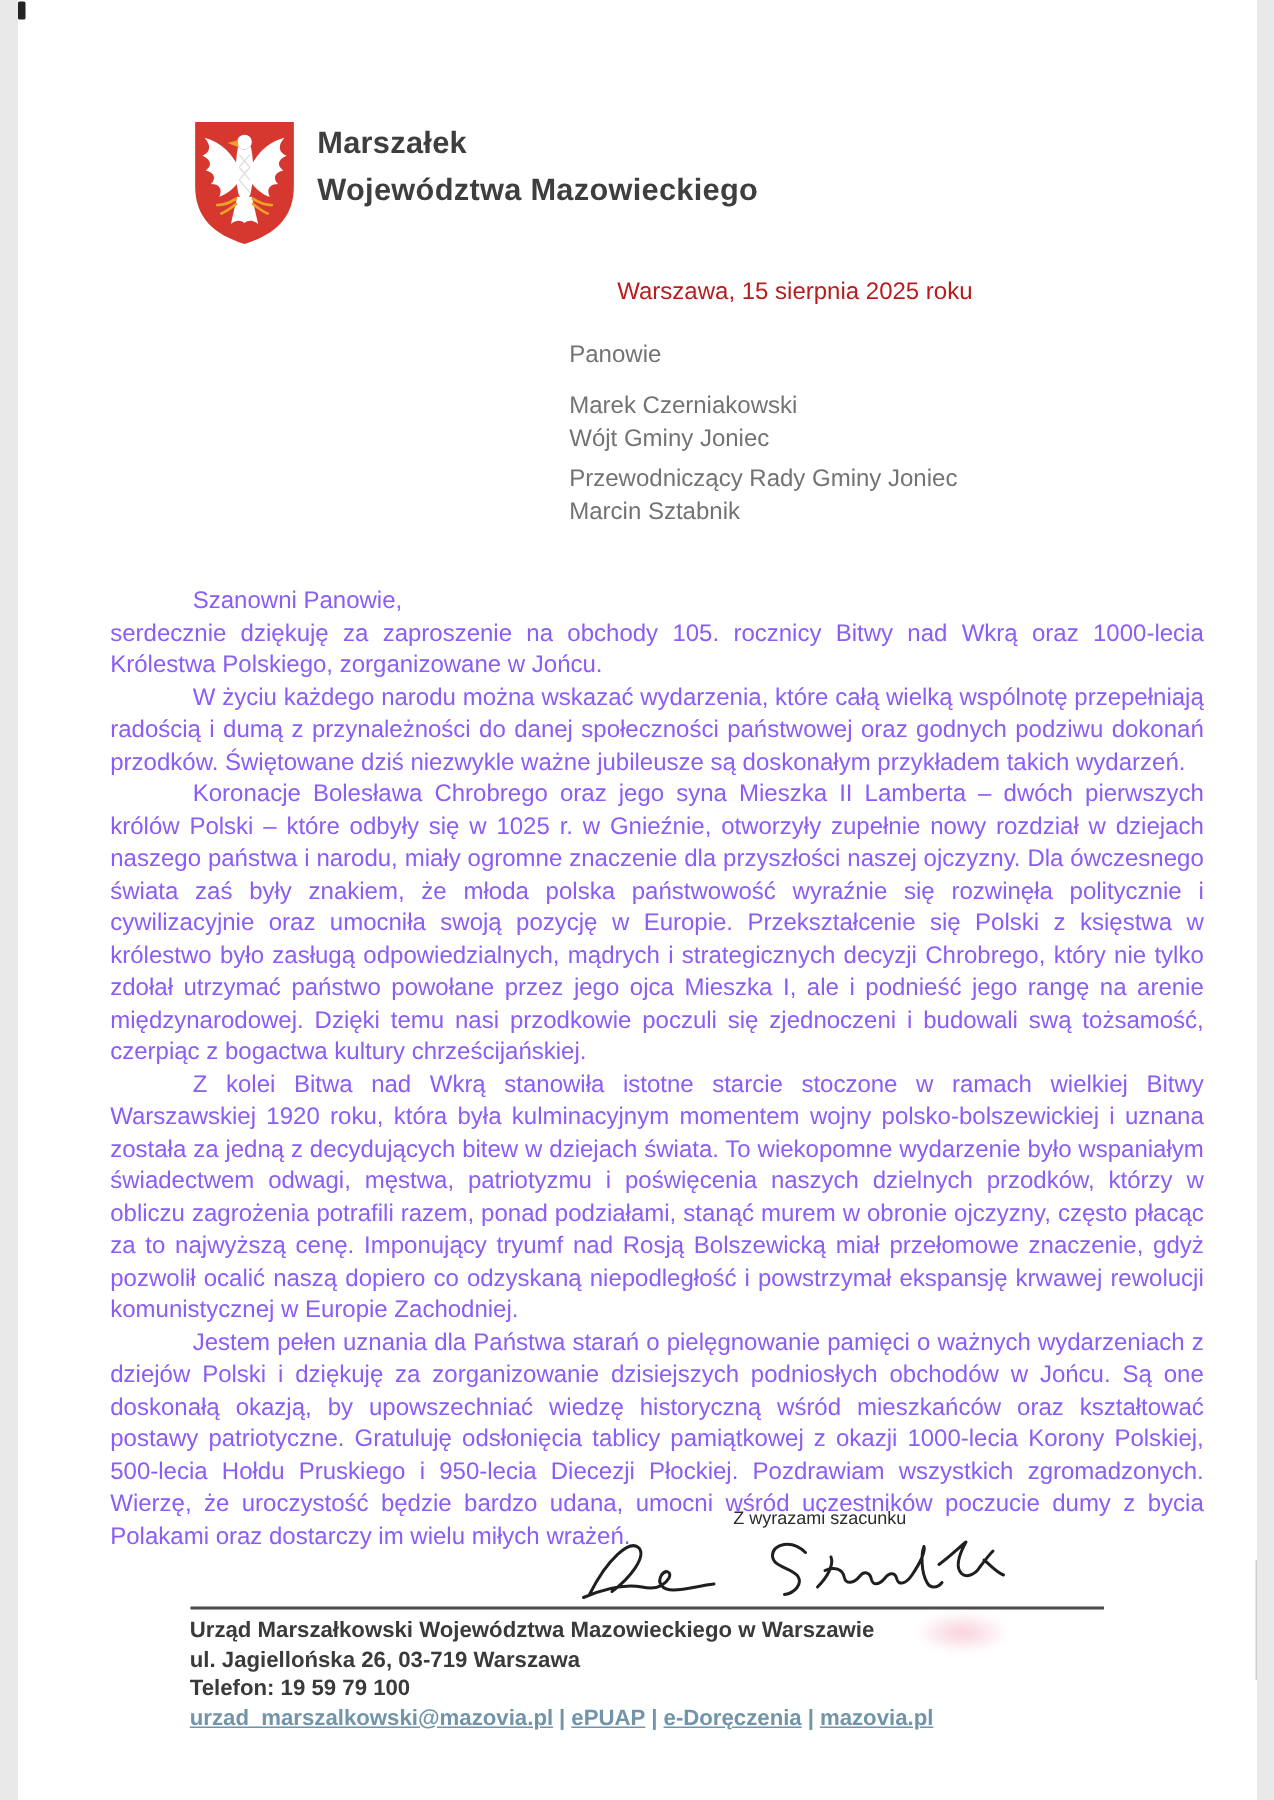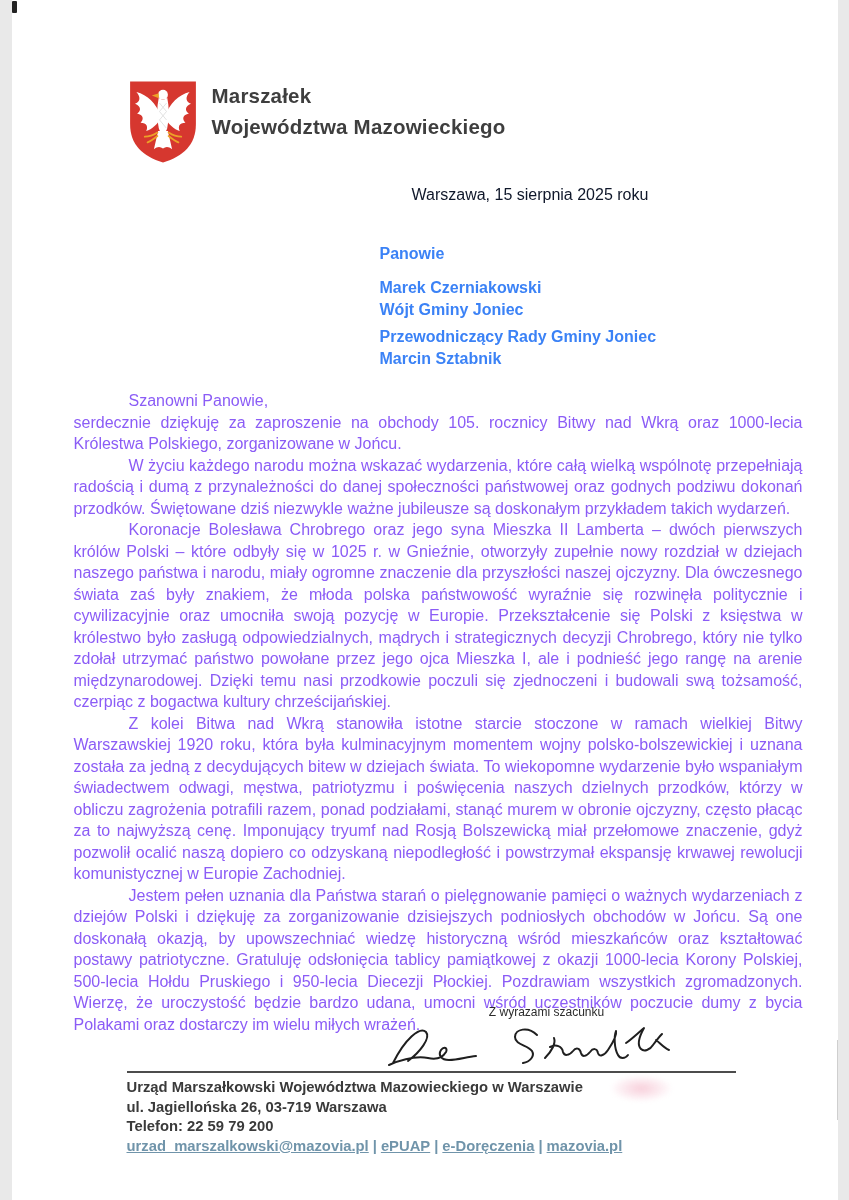--- a/index.html
+++ b/index.html
@@ -19,23 +19,23 @@
   }
   .edge-line{position:absolute;right:0;top:1040px;width:1px;height:80px;background:#cfcfcf;}
 
   
   .crest{position:absolute;left:116px;top:78px;width:70px;height:88px;}
   .org-title{
     position:absolute;left:200px;top:80px;
     font-size:20.5px;font-weight:bold;color:#3e3e3e;line-height:31px;letter-spacing:.2px;
   }
 
-  .dateline{position:absolute;left:400px;top:186px;font-size:16px;color:#0f172a;}
+  .dateline{position:absolute;left:400px;top:186px;font-size:16px;color:#b91c1c;}
 
-  .recipients{position:absolute;left:368px;top:243px;font-size:16px;font-weight:bold;color:#3b82f6;line-height:22px;}
+  .recipients{position:absolute;left:368px;top:226px;font-size:16px;font-weight:normal;color:#737373;line-height:22px;}
   .recipients .salutation{margin-bottom:12px;}
   .recipients .person{margin-top:5px;}
 
   .body-text{
     position:absolute;left:62px;top:390px;width:729px;
     font-size:16px;line-height:21.5px;text-align:justify;color:#8b5cf6;
   }
   .body-text p{margin:0;text-indent:55px;}
   .body-text p.no-indent{text-indent:0;}
   .body-text .greeting{text-indent:55px;text-align:left;}
@@ -113,21 +113,21 @@
       <path d="M168 36 C175 29 179 21 177 16 M173 25 C179 22 185 24 186 30 C187 34 192 34 196 29 C199 25 203 26 204 31 C205 35 209 35 213 30 C216 26 220 26 221 31 C222 35 227 34 231 28 C235 22 240 13 239 9 C237 14 237 26 241 33 C243 37 248 37 251 33"></path>
       <path d="M249 21 C256 16 262 10 267 6 C262 15 260 23 264 27 C267 30 273 28 276 23 C279 19 282 15 285 12 M279 18 C283 21 287 26 292 28"></path>
     </g>
   </svg>
 
   <div class="footer">
     <div class="footer-rule"></div>
     <div class="footer-lines">
       <div>Urząd Marszałkowski Województwa Mazowieckiego w Warszawie</div>
       <div>ul. Jagiellońska 26, 03-719 Warszawa</div>
-      <div>Telefon: 22 59 79 200</div>
+      <div>Telefon: 19 59 79 100</div>
       <div class="footer-links">
         <a>urzad_marszalkowski@mazovia.pl</a><span class="sep">|</span><a>ePUAP</a><span class="sep">|</span><a>e-Doręczenia</a><span class="sep">|</span><a>mazovia.pl</a>
       </div>
     </div>
   </div>
 
   <div class="pink-smudge"></div>
   <div class="edge-line"></div>
 
 </div>

